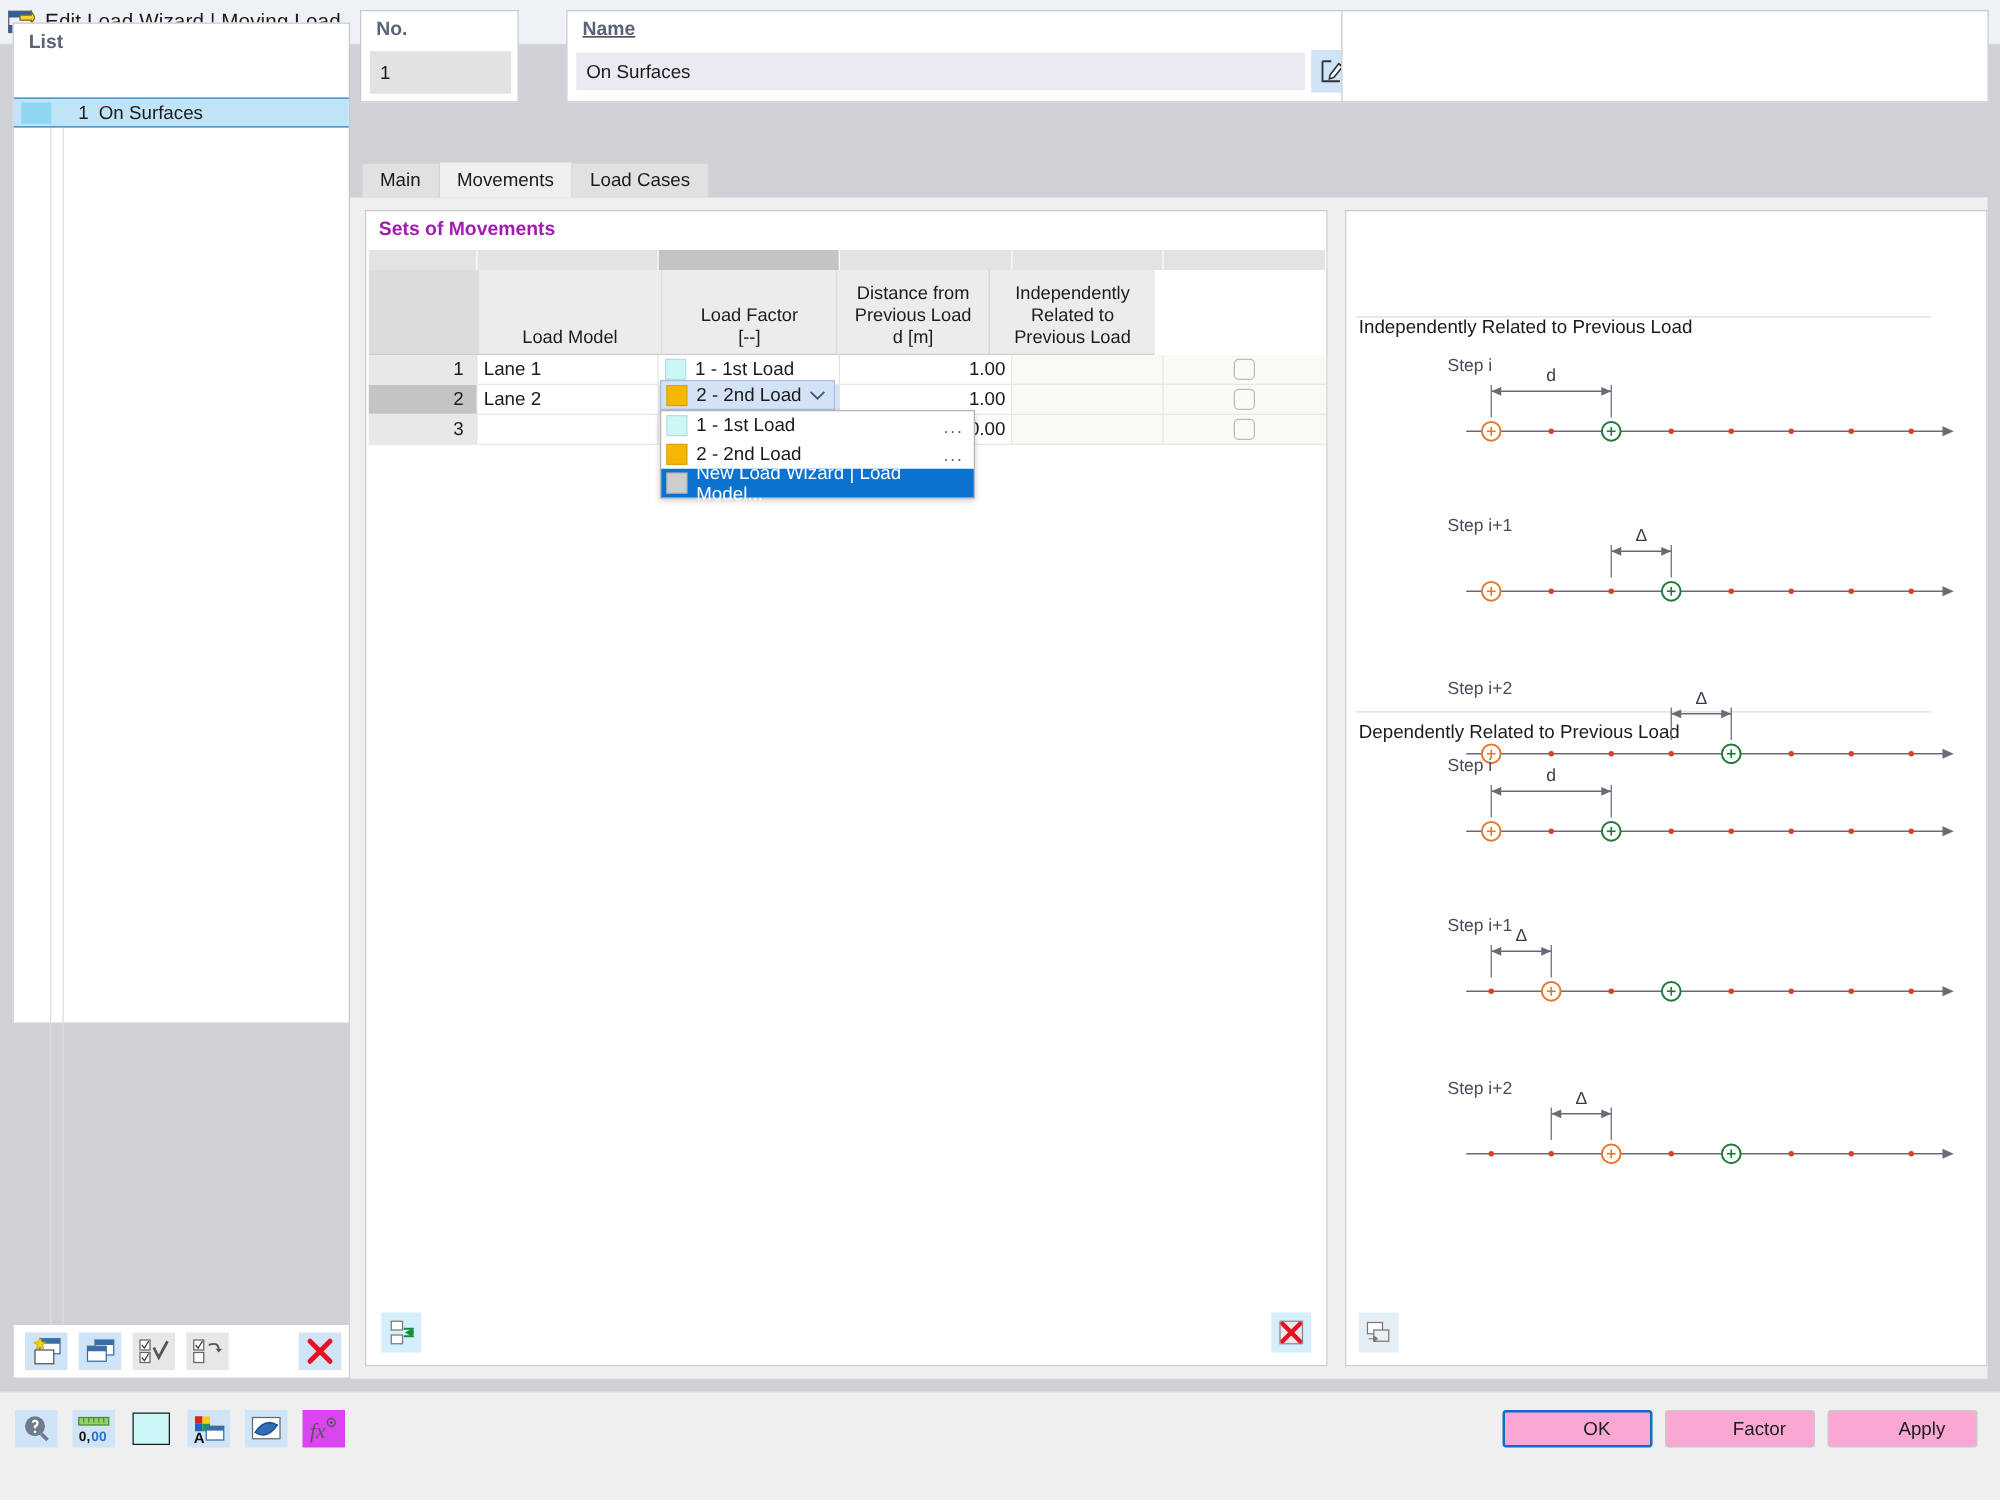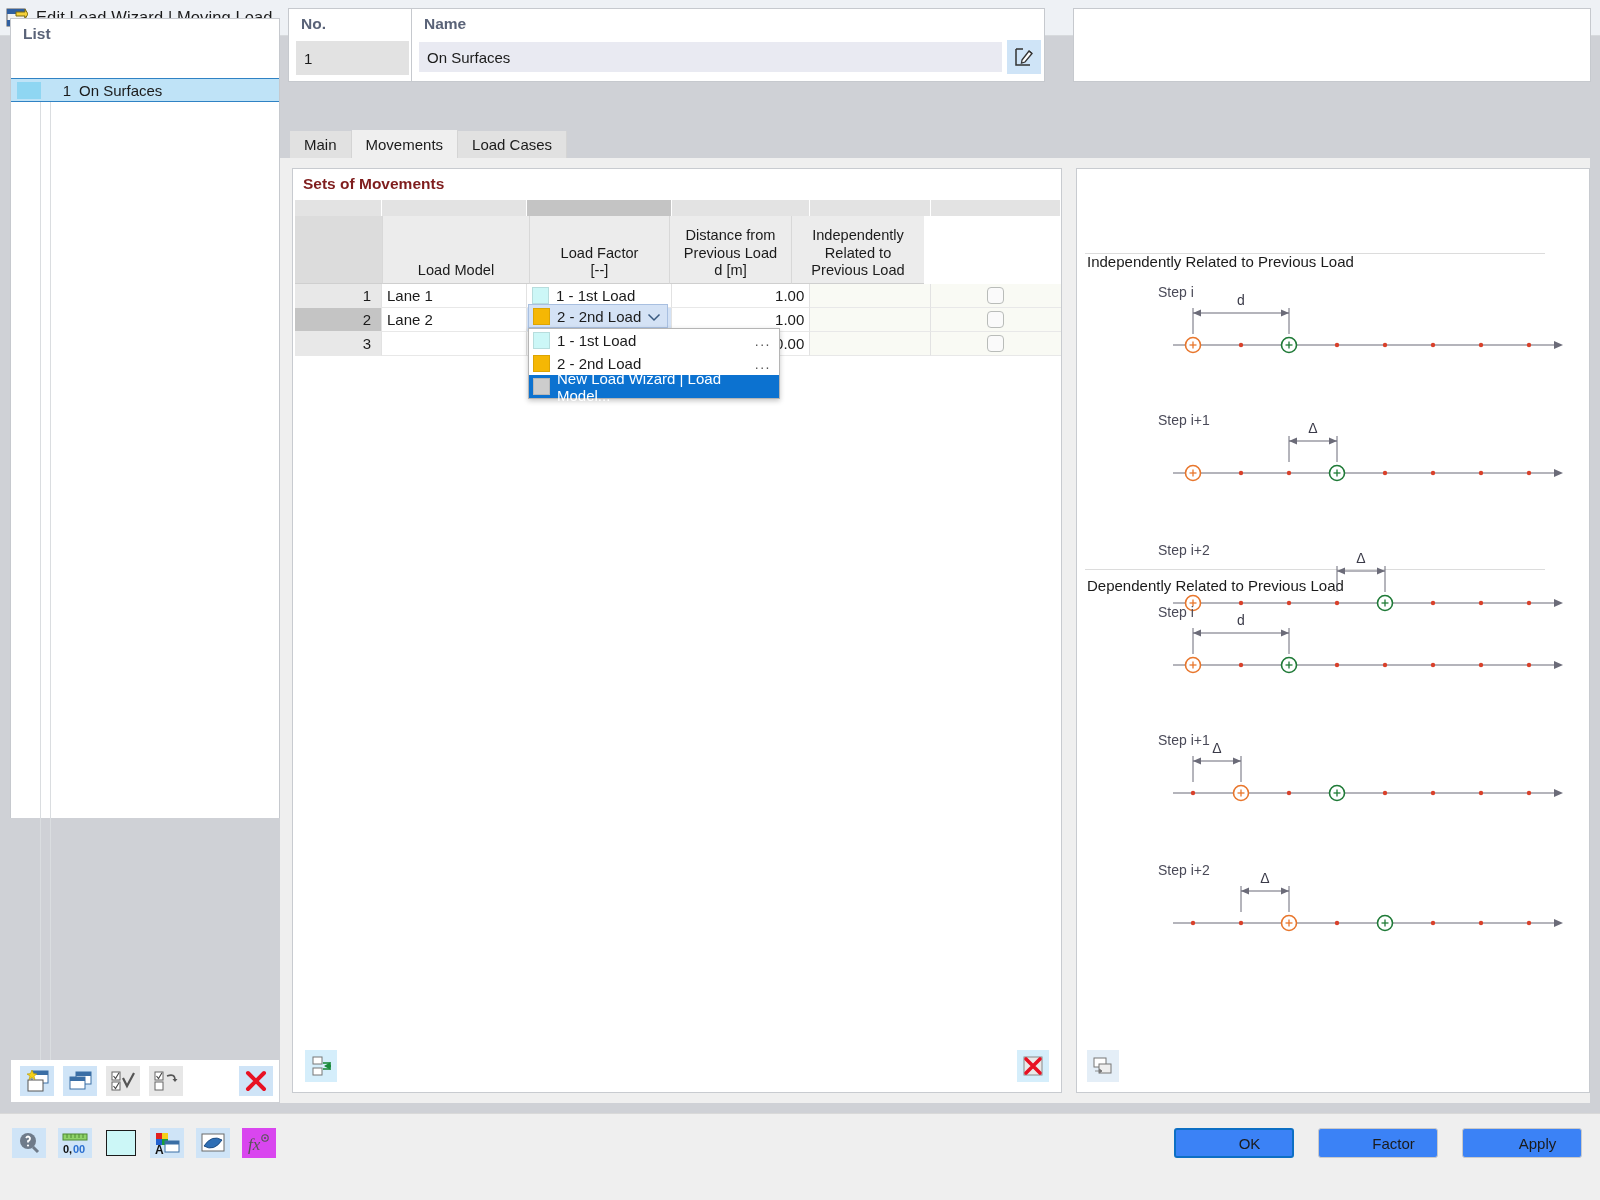--- a/index.html
+++ b/index.html
@@ -42,21 +42,21 @@
   #list-col-div1 { position:absolute; left:40px; top:102px; width:1px; height:960px; background:#dadde0; }
   #list-col-div2 { position:absolute; left:50px; top:102px; width:1px; height:960px; background:#dadde0; }
 
   #no-panel { left:288px; top:8px; width:127px; height:74px; }
   #no-field {
     position:absolute; left:7px; top:32px; width:113px; height:34px;
     background:#e2e2e2; border:none; display:flex; align-items:center;
     padding-left:8px; font-size:15px; color:#1b1b1b;
   }
 
-  #name-panel { left:411px; top:8px; width:634px; height:74px; }
+  #name-panel { left:453px; top:8px; width:634px; height:74px;text-decoration:underline; }
   #name-field {
     position:absolute; left:7px; top:33px; width:583px; height:30px;
     background:#e9eaf2; display:flex; align-items:center; padding-left:8px; font-size:15px;
   }
   #name-edit-btn {
     position:absolute; left:595px; top:31px; width:34px; height:34px;
     background:#cfe4f7; display:flex; align-items:center; justify-content:center;
   }
   #tr-panel { left:1073px; top:8px; width:518px; height:74px; }
 
@@ -67,21 +67,21 @@
     background:#e1e1e1; font-size:15px; color:#1b1b1b; border-right:1px solid #d4d4d4;
   }
   .tab.active { background:#efefef; height:28px; }
 
   
   #content-bg { position:absolute; left:280px; top:158px; width:1310px; height:945px; background:#efefef; }
   #movements-panel {
     position:absolute; left:292px; top:168px; width:770px; height:925px;
     background:#fff; border:1px solid #c8cbd0;
   }
-  #movements-title { font-weight:bold; color:#7f1d1d; font-size:15.5px; padding:6px 0 0 10px;}
+  #movements-title { font-weight:bold; color:#a21caf; font-size:15.5px; padding:6px 0 0 10px;}
 
   
   #tbl { position:absolute; left:2px; top:31px; width:766px; }
   .hdr-strip { display:flex; height:16px; }
   .hdr-strip div { border-right:1px solid #fff; background:#e3e3e3; }
   .hdr-strip div.sel { background:#c4c4c4; }
   .hdr-row { display:flex; height:68px; }
   .hdr-cell {
     background:#ececec; border-right:1px solid #d8d8d8; border-bottom:1px solid #cfcfcf;
     display:flex; align-items:flex-end; justify-content:center; text-align:center;
@@ -137,21 +137,21 @@
 
   
   #bottombar { position:absolute; left:0; top:1113px; width:1600px; height:87px; background:#efefef;
                border-top:1px solid #d9d9d9; }
   #bb-tools { position:absolute; left:12px; top:14px; display:flex; }
   .bbtn { width:34px; height:30px; margin-right:12px; display:flex; align-items:center; justify-content:center;}
   .bbtn.blue { background:#cfe4f7; }
   .bbtn.gray { background:#d946ef; }
   #bb-buttons { position:absolute; right:18px; top:14px; display:flex; }
   .dlg-btn {
-    width:120px; height:30px; margin-left:24px; background:#3b82f6; border:1px solid #c9c9c9;
+    width:120px; height:30px; margin-left:10px; background:#f9a8d4; border:1px solid #c9c9c9;
     border-radius:3px; display:flex; align-items:center; justify-content:center; font-size:15px;padding-left:31px;
   }
   .dlg-btn.primary { border:2px solid #0d6fc4; }
 </style>
 </head>
 <body>
 
 <div id="titlebar">
   <div id="app-icon">
     <svg width="22" height="20" viewBox="0 0 22 20">

